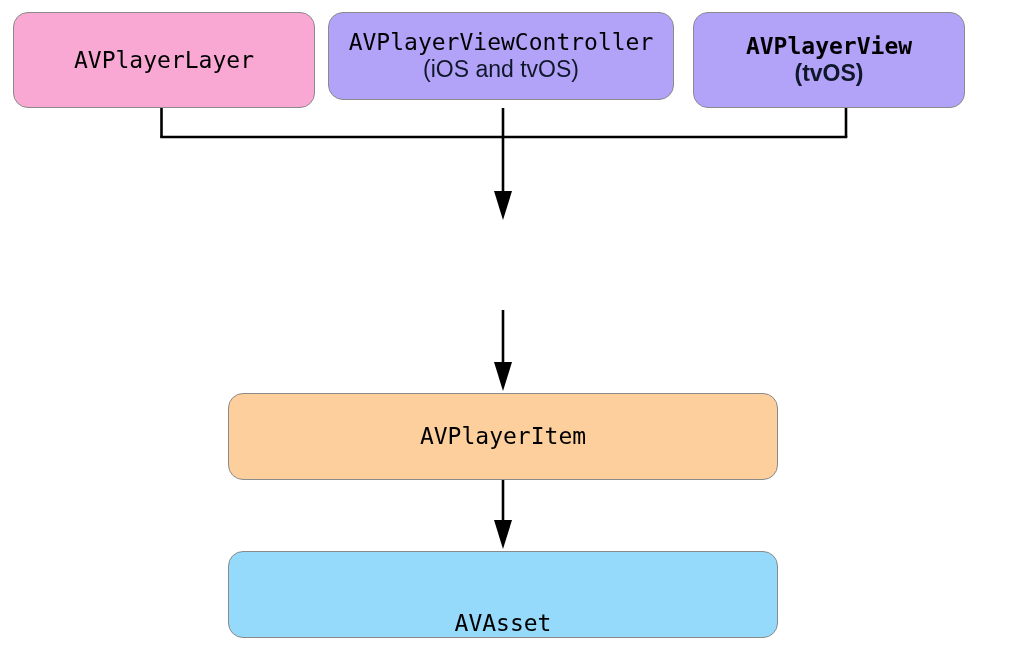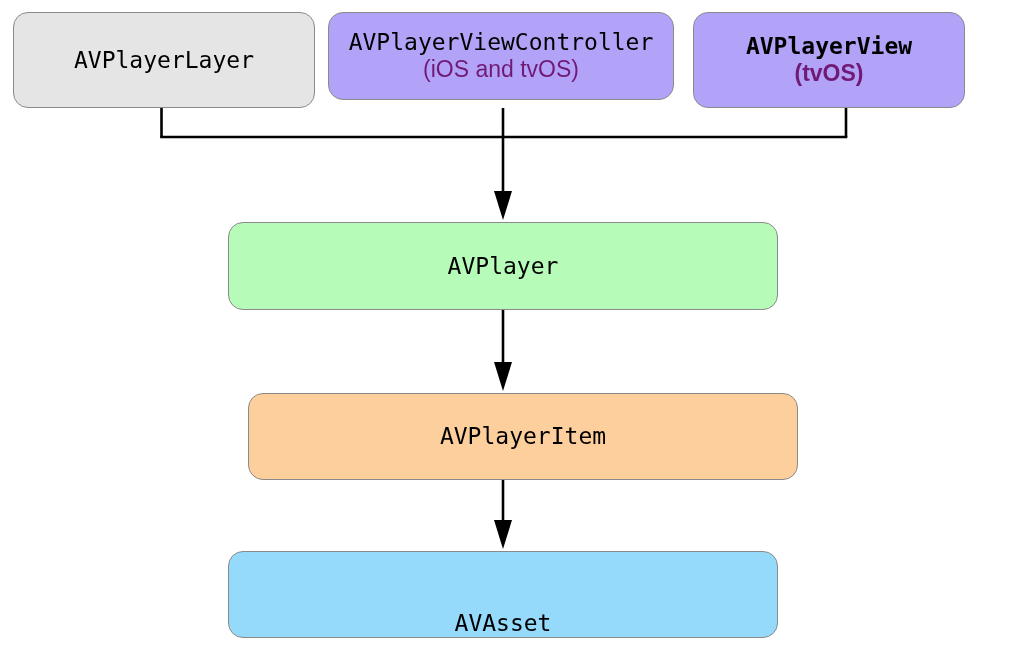--- a/index.html
+++ b/index.html
@@ -37,21 +37,21 @@
     font-family: "DejaVu Sans Mono", "Liberation Mono", monospace;
     font-size: 23px;
     line-height: 27px;
     color: #000000;
     white-space: nowrap;
   }
   .sublabel {
     font-family: "Liberation Sans", sans-serif;
     font-size: 23px;
     line-height: 27px;
-    color: #701a75;
+    color: #0f172a;
     white-space: nowrap;
   }
   
   .n-avplayerlayer          { left: 13px;  top: 12px;  width: 302px; height: 96px; }
   .n-avplayerviewcontroller { left: 328px; top: 12px;  width: 346px; height: 88px; }
   .n-avplayerview           { left: 693px; top: 12px;  width: 272px; height: 96px; font-weight: bold; }
   .n-avplayer               { left: 228px; top: 222px; width: 550px; height: 88px; }
   .n-avplayeritem           { left: 228px; top: 393px; width: 550px; height: 87px; }
   .n-avasset                { left: 228px; top: 551px; width: 550px; height: 87px; justify-content: flex-end; }
 </style>
@@ -69,39 +69,36 @@
     <path d="M 503 108 V 194" stroke="#000000" stroke-width="2.6" fill="none"></path>
     <polygon points="494,191 512,191 503,220" fill="#000000"></polygon>
 
     <path d="M 503 310 V 365" stroke="#000000" stroke-width="2.6" fill="none"></path>
     <polygon points="494,362 512,362 503,391" fill="#000000"></polygon>
 
     <path d="M 503 480 V 523" stroke="#000000" stroke-width="2.6" fill="none"></path>
     <polygon points="494,520 512,520 503,549" fill="#000000"></polygon>
   </svg>
 
-  <div class="node n-avplayerlayer" style="background-color: #e5e5e5;">
+  <div class="node n-avplayerlayer" style="background-color: #f9a8d4;">
     <div class="label">AVPlayerLayer</div>
   </div>
 
   <div class="node n-avplayerviewcontroller" style="background-color: rgb(178, 163, 248);">
     <div class="label">AVPlayerViewController</div>
     <div class="sublabel">(iOS and tvOS)</div>
   </div>
 
   <div class="node n-avplayerview" style="background-color: rgb(178, 163, 248);">
     <div class="label">AVPlayerView</div>
     <div class="sublabel">(tvOS)</div>
   </div>
 
-  <div class="node n-avplayer" style="background-color: rgb(182, 252, 184);">
-    <div class="label">AVPlayer</div>
-  </div>
 
-  <div class="node n-avplayeritem" style="background-color: rgb(253, 207, 157); margin-left: 20px;">
+  <div class="node n-avplayeritem" style="background-color: rgb(253, 207, 157);">
     <div class="label">AVPlayerItem</div>
   </div>
 
   <div class="node n-avasset" style="background-color: rgb(149, 218, 251);">
     <div class="label">AVAsset</div>
   </div>
 
 </div>
 
 </body></html>

